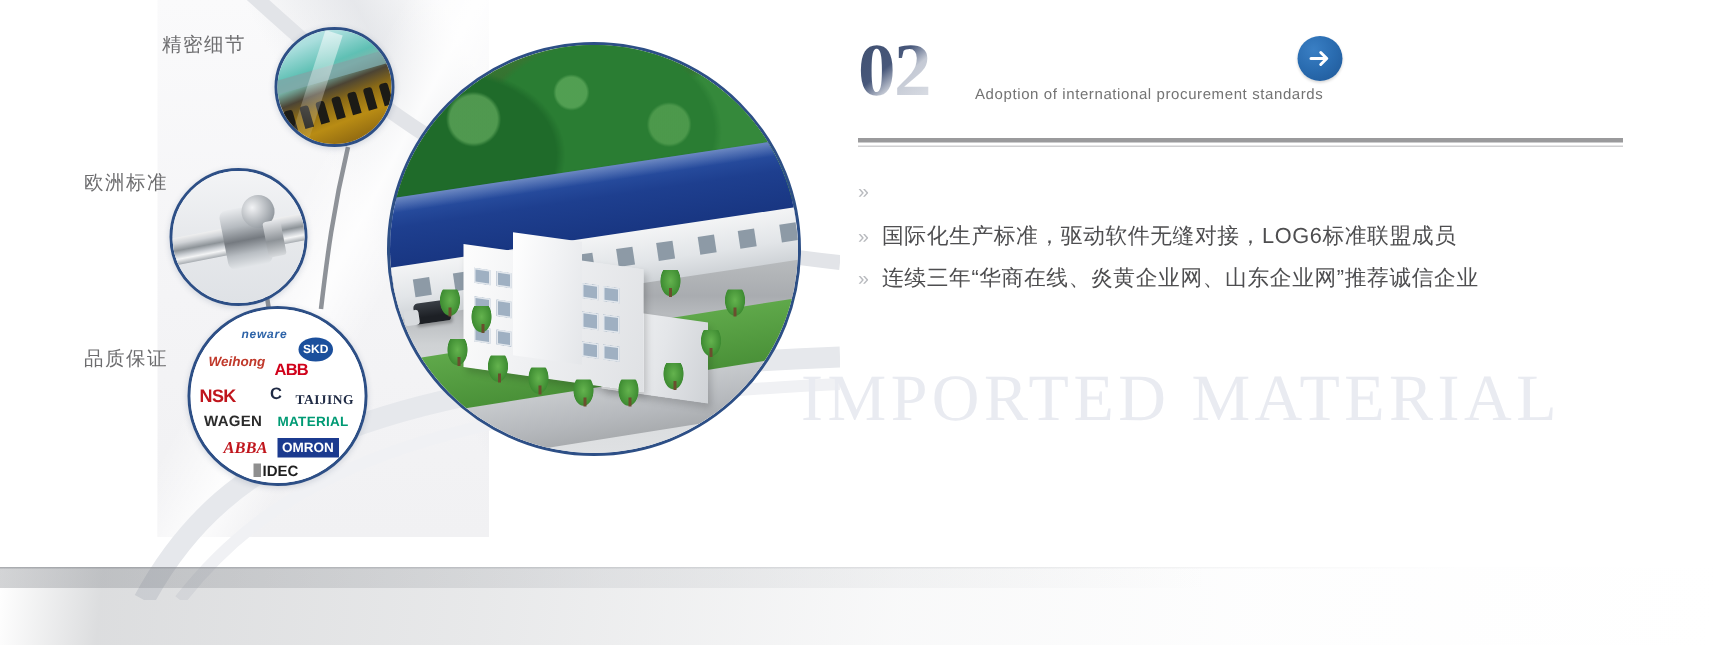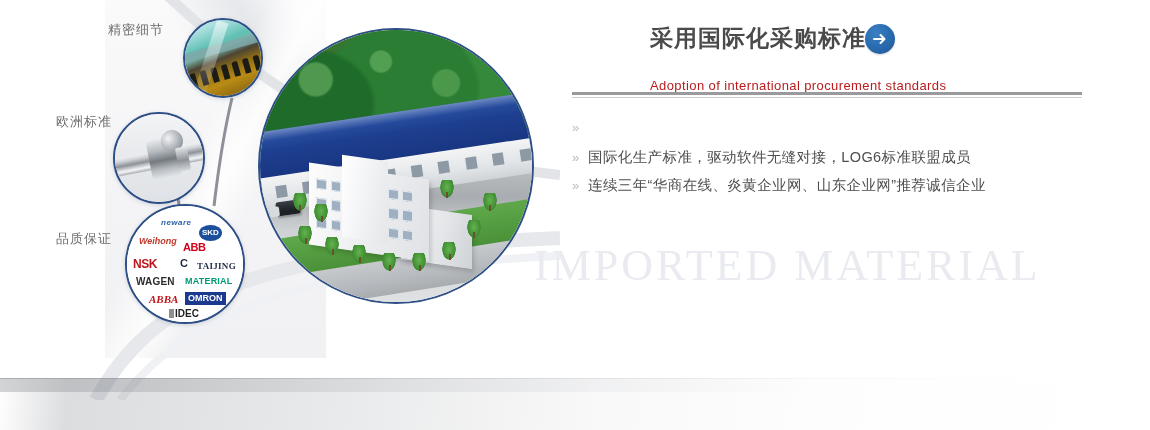--- a/index.html
+++ b/index.html
@@ -342,25 +342,24 @@
     left: 293px; top: 6px;
     width: 30px; height: 30px;
     border-radius: 50%;
     background: radial-gradient(circle at 36% 30%, #3a7fc4 0%, #2a6cb0 48%, #1f5796 100%);
     box-shadow: 0 1px 2px rgba(0,0,0,.18);
   }
   .arrow-btn svg { position: absolute; left: 6px; top: 6px; }
   .hdr-en {
     position: absolute;
     left: 78px; top: 40px;
-    font-size: 13px;
-    color: #b91c1c;
+    font-size: 10px;
+    color: #737373;
     letter-spacing: .4px;
     white-space: nowrap;
-    margin-top: 20px;
   }
   .rule {
     position: relative;
     margin-top: 2px;
     width: 510px; height: 3px;
     background: #9a9a9c;
   }
   .rule2 {
     position: relative;
     margin-top: 2px;
@@ -517,21 +516,21 @@
     <span class="tree" style="left:76%;top:70%"></span>
     <span class="tree" style="left:82%;top:60%"></span>
     <span class="tree" style="left:66%;top:55%"></span>
   </div>
 
   <div class="watermark">IMPORTED  MATERIAL</div>
 
   <div class="right">
 
     <div class="hdr">
-      <div class="hdr-zh">采用国际化采购标准</div>
+      <div class="num-02">02</div>
       <div class="arrow-btn">
         <svg width="18" height="18" viewBox="0 0 18 18" aria-hidden="true">
           <path d="M3 9 H13 M9.5 5 L13.5 9 L9.5 13" fill="none" stroke="#ffffff" stroke-width="2" stroke-linecap="round" stroke-linejoin="round"></path>
         </svg>
       </div>
       <div class="hdr-en">Adoption of international procurement standards</div>
     </div>
 
     <div class="rule"></div>
     <div class="rule2"></div>

